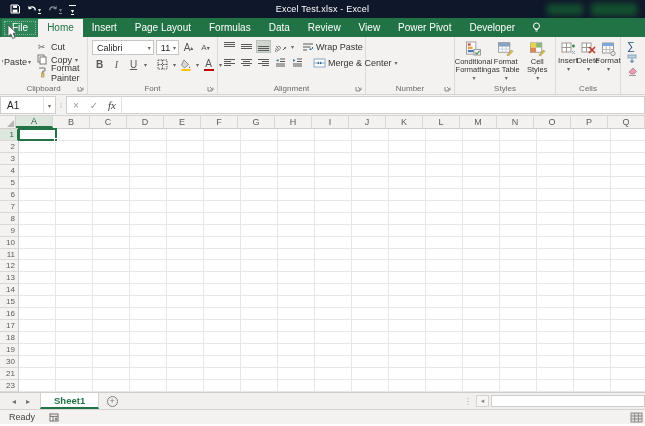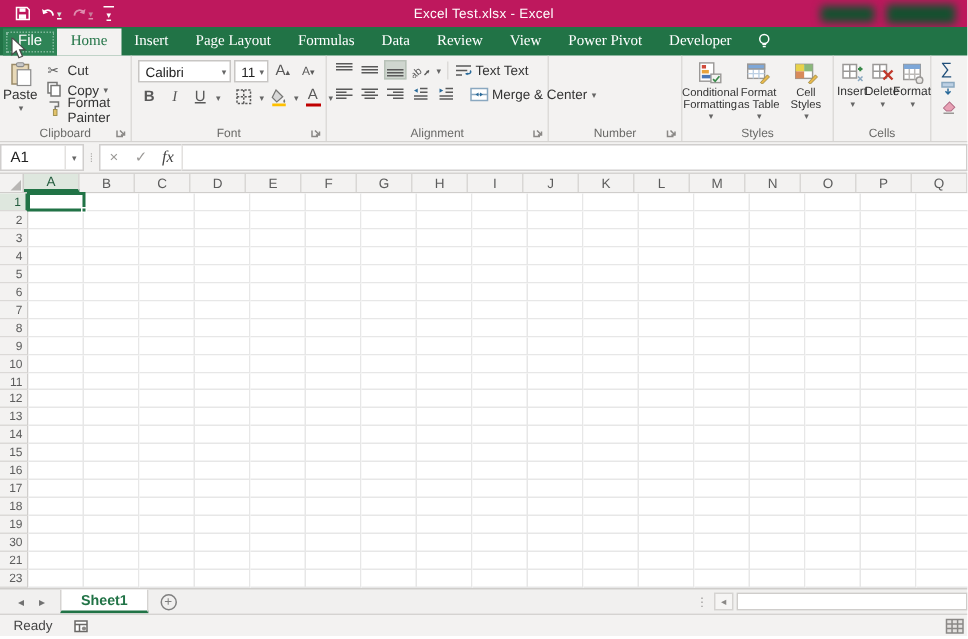--- a/index.html
+++ b/index.html
@@ -4,49 +4,49 @@
 <style>
   * { box-sizing: border-box; margin: 0; padding: 0; }
   html,body { width:645px; height:426px; }
   body {
     font-family: "Liberation Sans", sans-serif;
     position: relative; overflow: hidden;
     background:#fff; font-size:10px; color:#333;
     -webkit-font-smoothing: antialiased;
   }
   
-  .titlebar { height:18px; background:#be185d; position:relative; display:flex; align-items:center; color:#fff;text-decoration:underline; }
+  .titlebar { height:18px; background:#0f172a; position:relative; display:flex; align-items:center; color:#fff;text-decoration:underline; }
   .qat { display:flex; align-items:center; gap:7px; padding-left:10px; z-index:2; }
   .qat .qbtn { display:flex; align-items:center; gap:1px; cursor:default; }
   .qat svg { display:block; }
   .qcaret { font-size:6px; color:#cfe3d8; }
   .win-title { position:absolute; left:0; right:0; text-align:center; font-size:9px; color:#fff; letter-spacing:.2px; }
   .blur-blob { position:absolute; background:#14502f; filter:blur(3px); border-radius:2px; }
   .blob1 { right:62px; top:4px; width:36px; height:11px; }
   .blob2 { right:8px;  top:3px; width:46px; height:13px; }
   
   .tabsrow { height:19px; background:#217346; display:flex; align-items:flex-end; padding-left:2px; position:relative; }
   .ftab { background:#2e8456; color:#fff; font-size:10px; padding:3px 10px 4px; outline:1px dotted #7fb79a; outline-offset:-3px; }
-  .rtab { color:#fff; font-size:10px; padding:3px 9px 4px; white-space:nowrap;font-family:Liberation Serif, serif; }
+  .rtab { color:#fff; font-size:10px; padding:3px 9px 4px; white-space:nowrap; }
   .rtab.active { background:#f3f2f1; color:#217346; }
   .tellme { display:flex; align-items:center; gap:4px; color:#fff; font-size:10px; padding:3px 8px 4px; }
   
   .ribbon { height:58px; background:#f3f2f1; border-bottom:1px solid #d5d3d1; display:flex; overflow:hidden; }
   .group { position:relative; height:100%; padding:3px 2px 12px; border-right:1px solid #dddbd9; }
   .glabel { position:absolute; bottom:1px; left:0; right:0; text-align:center; font-size:8px; color:#696967; }
   .launcher { position:absolute; bottom:2px; right:2px; width:8px; height:8px; }
   .gbody { display:flex; height:100%; }
   .small-row { display:flex; align-items:center; gap:2px; font-size:9px; color:#333; height:13px; }
   .icon-btn { display:flex; align-items:center; justify-content:center; min-width:15px; height:13px; color:#595959; }
   .icon-btn.sel { background:#cfd6cf; border:1px solid #b8c2b8; }
   .caret { font-size:6px; color:#666; margin-left:1px; }
   .vsep { width:1px; background:#dddbd9; height:44px; margin:0 2px; align-self:flex-start; }
   
   .g-clip { width:88px; }
-  .paste { width:29px; display:flex; flex-direction:column; align-items:center; font-size:9px; color:#333; padding-top:1px; }
+  .paste { width:29px; display:flex; flex-direction:row; align-items:center; font-size:9px; color:#333; padding-top:1px; }
   .clipcol { display:flex; flex-direction:column; padding-left:3px; gap:0; }
   
   .g-font { width:130px; }
   .fcol { display:flex; flex-direction:column; gap:3px; width:100%; padding:0 2px; }
   .frow { display:flex; align-items:center; gap:2px; }
   .select { background:#fff; border:1px solid #c8c6c4; height:15px; display:flex; align-items:center; justify-content:space-between; font-size:9px; padding:0 2px 0 4px; color:#222; }
   .ff { width:72px; } .fs { width:26px; }
   .fmt-b { font-weight:bold; } .fmt-i { font-style:italic; font-family:"Liberation Serif",serif; } .fmt-u { text-decoration:underline; }
   .grow-a { font-size:10px; } .grow-a sup { font-size:6px; }
   .acolor { position:relative; font-size:10px; line-height:9px; }
@@ -315,21 +315,21 @@
             </svg>
         </span>
         <span class="caret">▾</span>
         <span class="vsep" style="height:12px; align-self:center;"></span>
         <span class="small-row">
           <svg width="12" height="10" viewBox="0 0 12 10">
               <path d="M1 2h10M1 5h7.5M1 8h4" stroke="#595959"></path>
               <path d="M10.5 5 q1 1.5 -1 2.2 L7.5 7.2" fill="none" stroke="#2b6b9a"></path>
               <path d="M7.2 7.2 l1.6-.9 v1.8z" fill="#2b6b9a"></path>
             </svg>
-          <span class="albl">Text Text</span>
+          <span class="albl">Wrap Paste</span>
         </span>
       </div>
       <div class="frow">
         <span class="icon-btn">
             <span class="lines l">
               <i></i>
               <i></i>
               <i></i>
               <i></i>
             </span>

